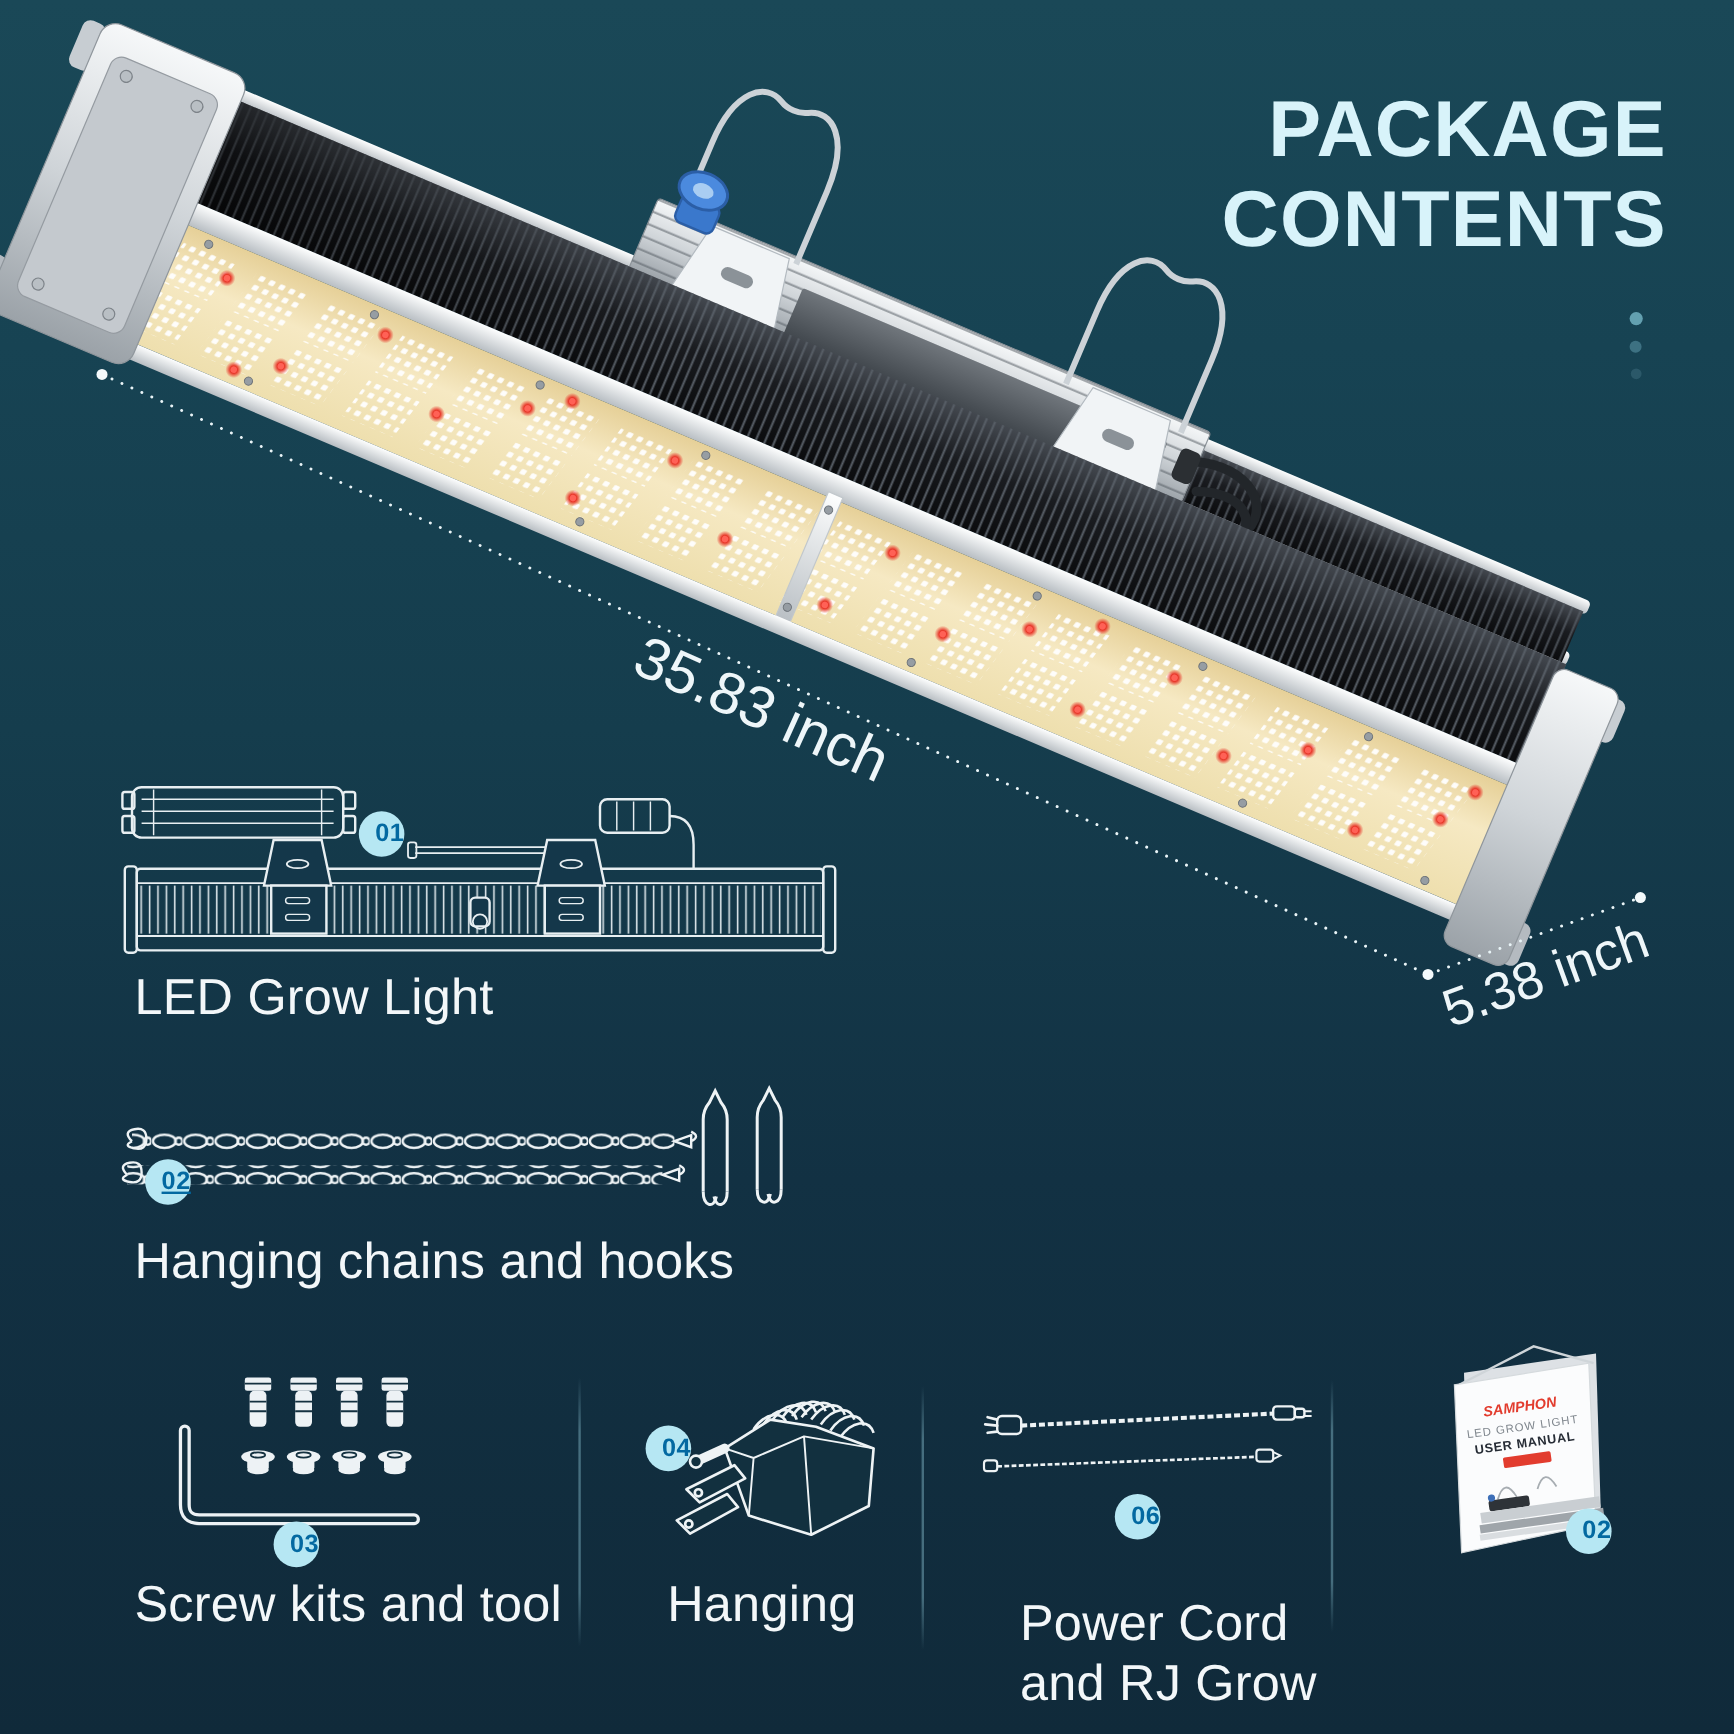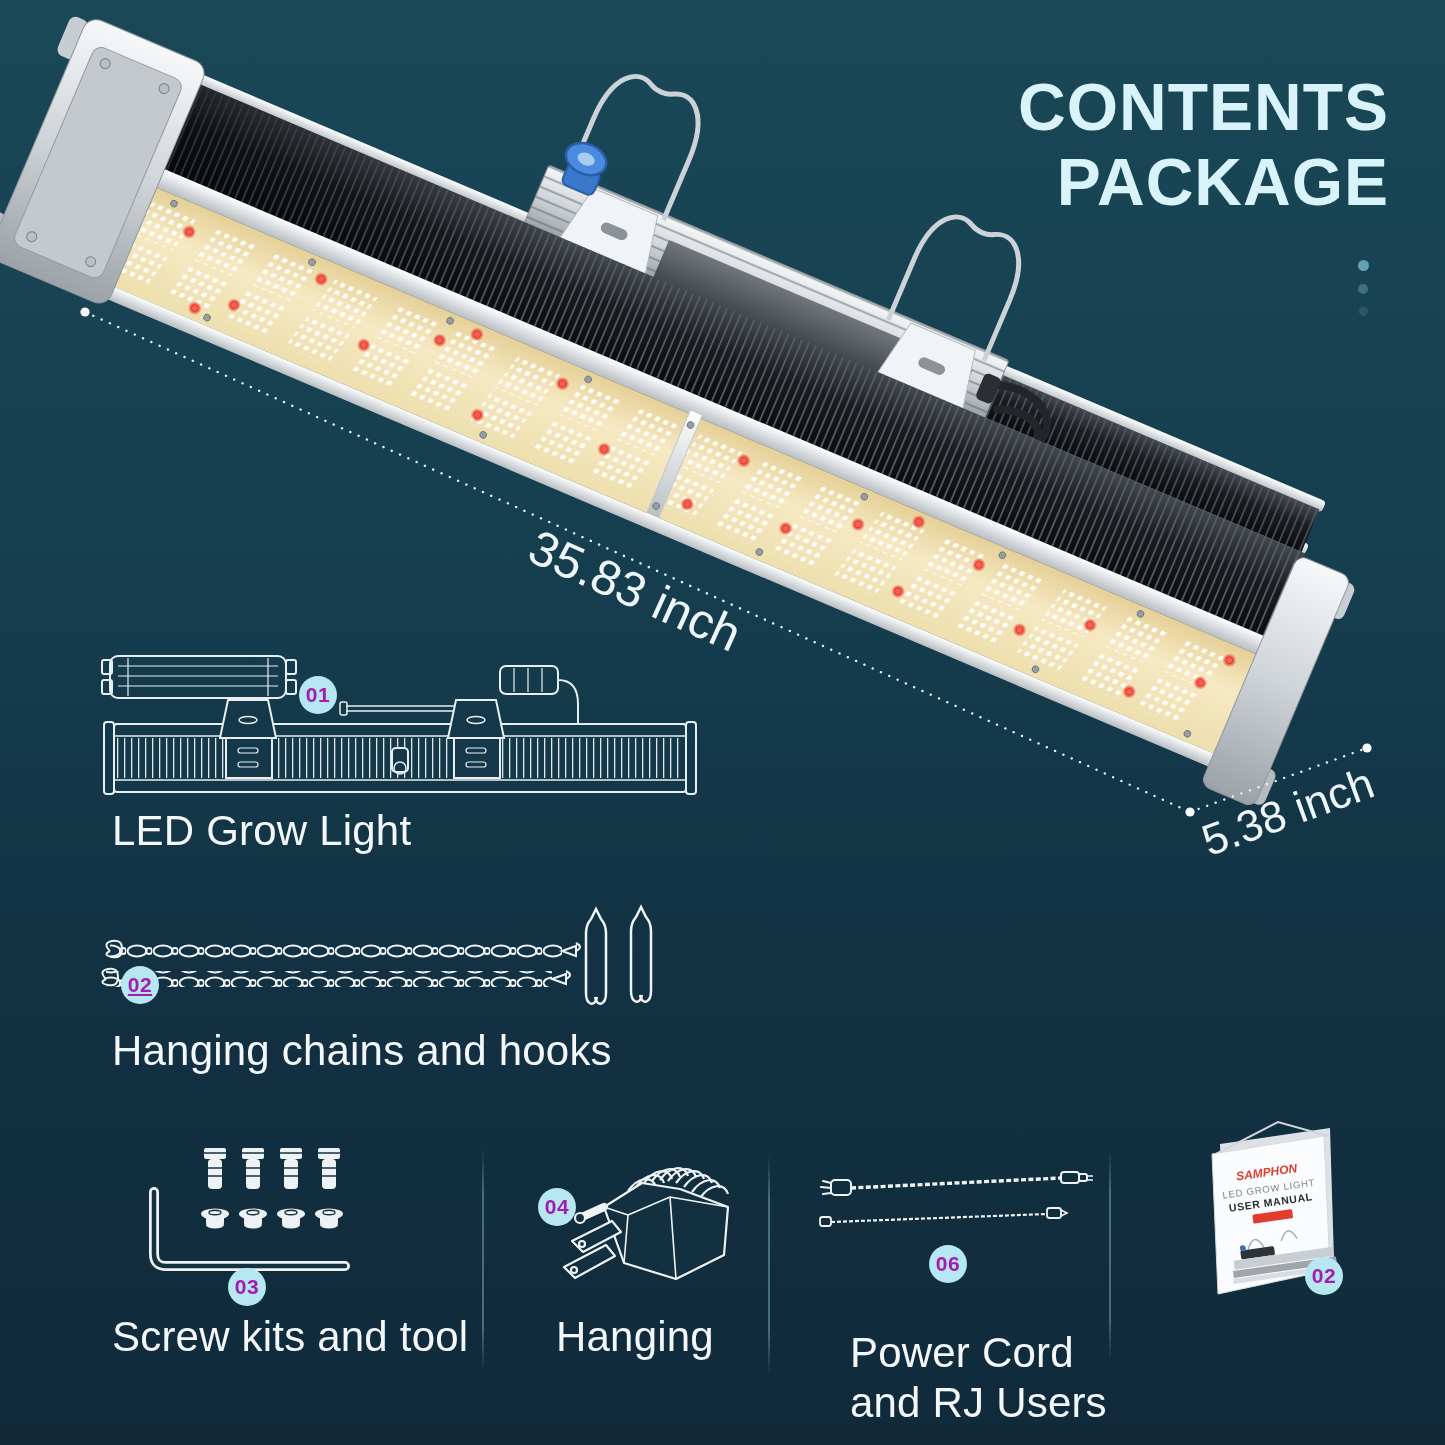--- a/index.html
+++ b/index.html
@@ -18,22 +18,22 @@
   .title-dots span{display:block;border-radius:50%;margin:0 auto 13px auto;}
   .dot-a{width:11px;height:11px;background:#63a0b0;}
   .dot-b{width:10px;height:10px;background:#477d8f;opacity:.8;}
   .dot-c{width:9px;height:9px;background:#356475;opacity:.65;}
   .item-label{
     position:absolute;color:#f3f7f9;font-size:42px;line-height:1.2;letter-spacing:.2px;
     white-space:nowrap;
   }
   .badge{
     position:absolute;width:38px;height:38px;border-radius:50%;
-    background:#b6e7f3;color:#a21caf;font-size:21px;font-weight:bold;
-    display:flex;align-items:center;justify-content:center;letter-spacing:.5px;
+    background:#b6e7f3;color:#0369a1;font-size:21px;font-weight:bold;
+    display:flex;align-items:center;justify-content:flex-end;letter-spacing:.5px;
   }
   .vdiv{
     position:absolute;width:2px;
     background:linear-gradient(180deg,rgba(127,180,196,0) 0%,rgba(127,180,196,.48) 20%,rgba(127,180,196,.48) 80%,rgba(127,180,196,0) 100%);
   }
   .dim-text{fill:#eef6f9;}
 </style>
 </head>
 <body>
 
@@ -261,22 +261,22 @@
       <path d="M1190,812 L1367,748" stroke="#e9f4f7" stroke-width="2.4" stroke-dasharray="0.1 9" stroke-linecap="round" fill="none"></path>
       <circle cx="85" cy="312" r="4.6" fill="#f4fafc"></circle>
       <circle cx="1190" cy="812" r="4.6" fill="#f4fafc"></circle>
       <circle cx="1367" cy="748" r="4.6" fill="#f4fafc"></circle>
       <text class="dim-text" transform="translate(628,606) rotate(24.3)" text-anchor="middle" font-size="49">35.83 inch</text>
       <text class="dim-text" transform="translate(1293,826) rotate(-20)" text-anchor="middle" font-size="44">5.38 inch</text>
     </g>
   </svg>
 
   <div class="title">
+    <div>PACKAGE</div>
     <div>CONTENTS</div>
-    <div>PACKAGE</div>
   </div>
   <div class="title-dots">
     <span class="dot-a"></span>
       <span class="dot-b"></span>
       <span class="dot-c"></span>
   </div>
 
   <svg class="layer" style="left:100px;top:640px;" width="600" height="170" viewBox="0 0 600 170">
     <defs>
       <pattern id="d1Fins" width="7" height="8" patternUnits="userSpaceOnUse">
@@ -456,21 +456,21 @@
         <rect x="232" y="58" width="14" height="10" rx="2.5" stroke-width="1.8"></rect>
         <path d="M246,60 l6,3 l-6,3" stroke-width="1.6"></path>
       </g>
     </g>
   </svg>
   <div class="badge" style="left:929px;top:1245px;">
     <span>06</span>
   </div>
   <div class="item-label" style="left:850px;top:1300px;margin-top:28px;">
     <div>Power Cord</div>
-    <div>and RJ Users</div>
+    <div>and RJ Grow</div>
   </div>
 
   <svg class="layer" style="left:1190px;top:1108px;" width="175" height="205" viewBox="0 0 175 205">
 
     <path d="M30,36 L140,20 L144,152 L34,176 Z" fill="#dde1e5"></path>
     <path d="M26,46 L88,14 L138,28" fill="none" stroke="#cfd5d9" stroke-width="2"></path>
 
     <path d="M22,46 L134,28 L140,162 L28,186 Z" fill="#fbfcfd" stroke="#d5dadd" stroke-width="1"></path>
     <g transform="rotate(-8 81 96)">
       <text x="81" y="68" text-anchor="middle" font-size="12" font-weight="bold" font-style="italic" fill="#e23c2e">SAMPHON</text>

